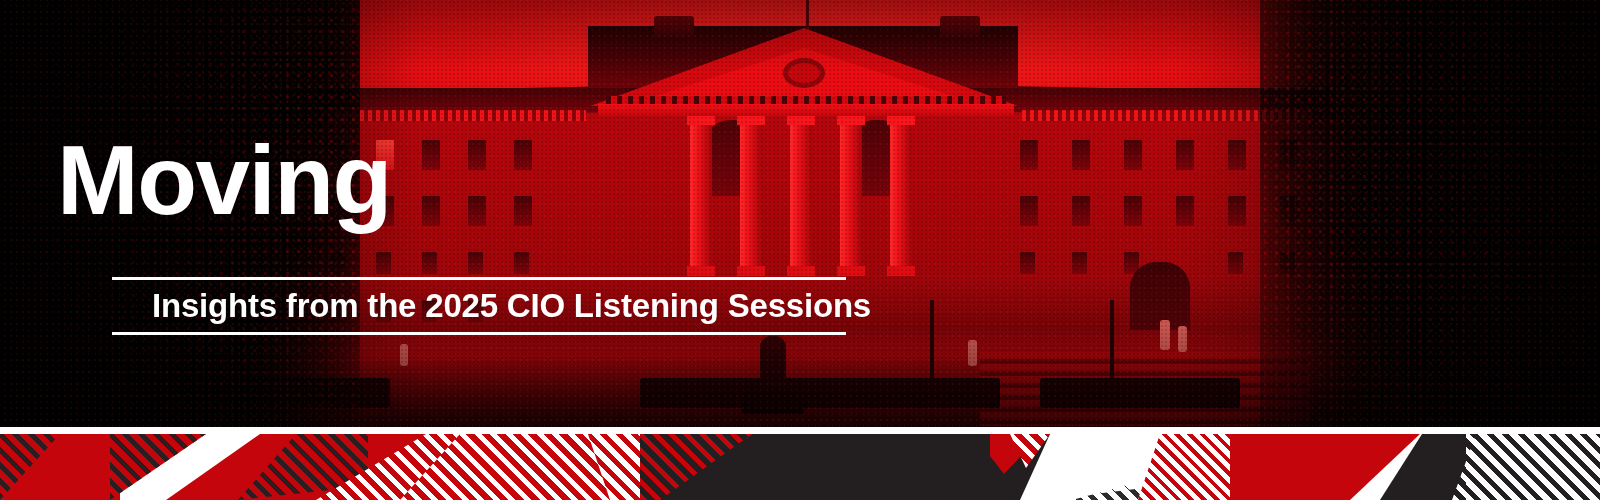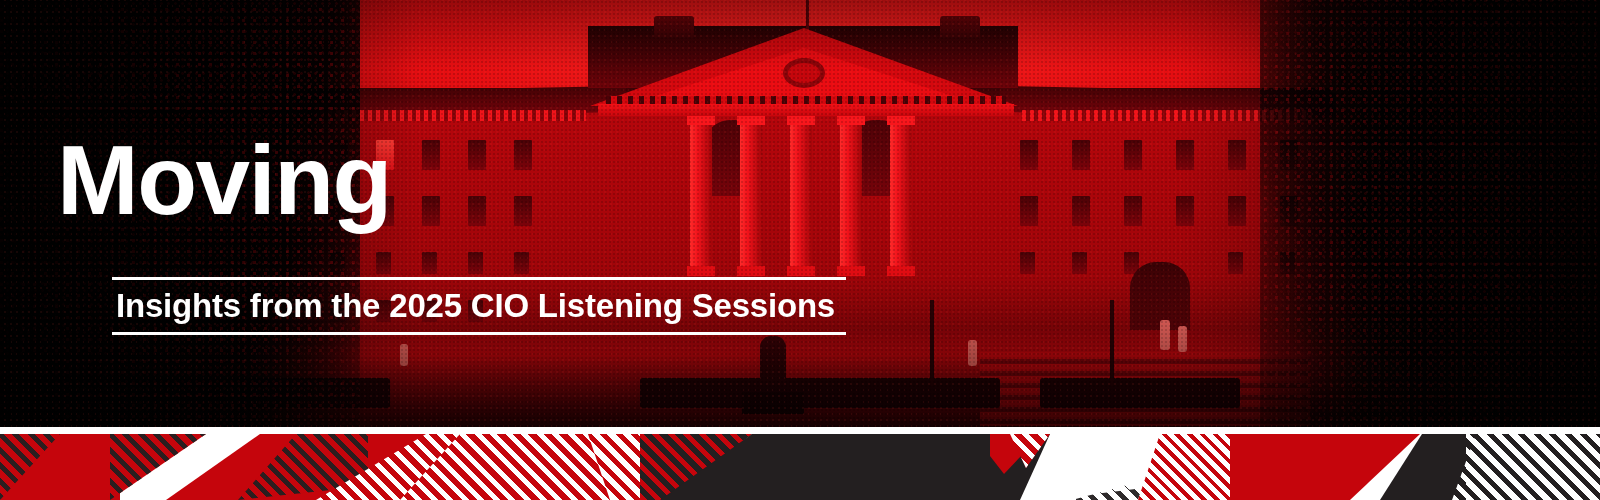--- a/index.html
+++ b/index.html
@@ -148,21 +148,21 @@
   .title{display:flex;align-items:baseline;white-space:nowrap;color:#fff;
     line-height:1;flex-direction:column;}
   .t-moving{font-size:98px;font-weight:600;letter-spacing:-1.5px;}
   .t-it{font-size:128px;font-weight:800;letter-spacing:-1px;
     margin:0 10px 0 28px;position:relative;top:6px;}
   .t-forward{font-size:98px;font-weight:600;letter-spacing:-1.5px;}
 
   .subwrap{position:absolute;left:112px;top:277px;width:734px;z-index:20;}
   .rule{width:100%;height:3px;background:#fff;}
   .subtitle{color:#fff;font-size:33px;font-weight:600;letter-spacing:-.2px;
-    padding:9px 0 8px 4px;line-height:1.05;white-space:nowrap;}
+    padding:9px 0 8px 4px;line-height:1.05;white-space:nowrap;margin-left:36px;}
 
   
   .sep{position:absolute;left:0;top:427px;width:1600px;height:7px;background:#fff;}
 
   
   .band{position:absolute;left:0;top:434px;width:1600px;height:66px;
     overflow:hidden;background:#fff;}
   .seg{position:absolute;top:0;height:66px;}
 
   

